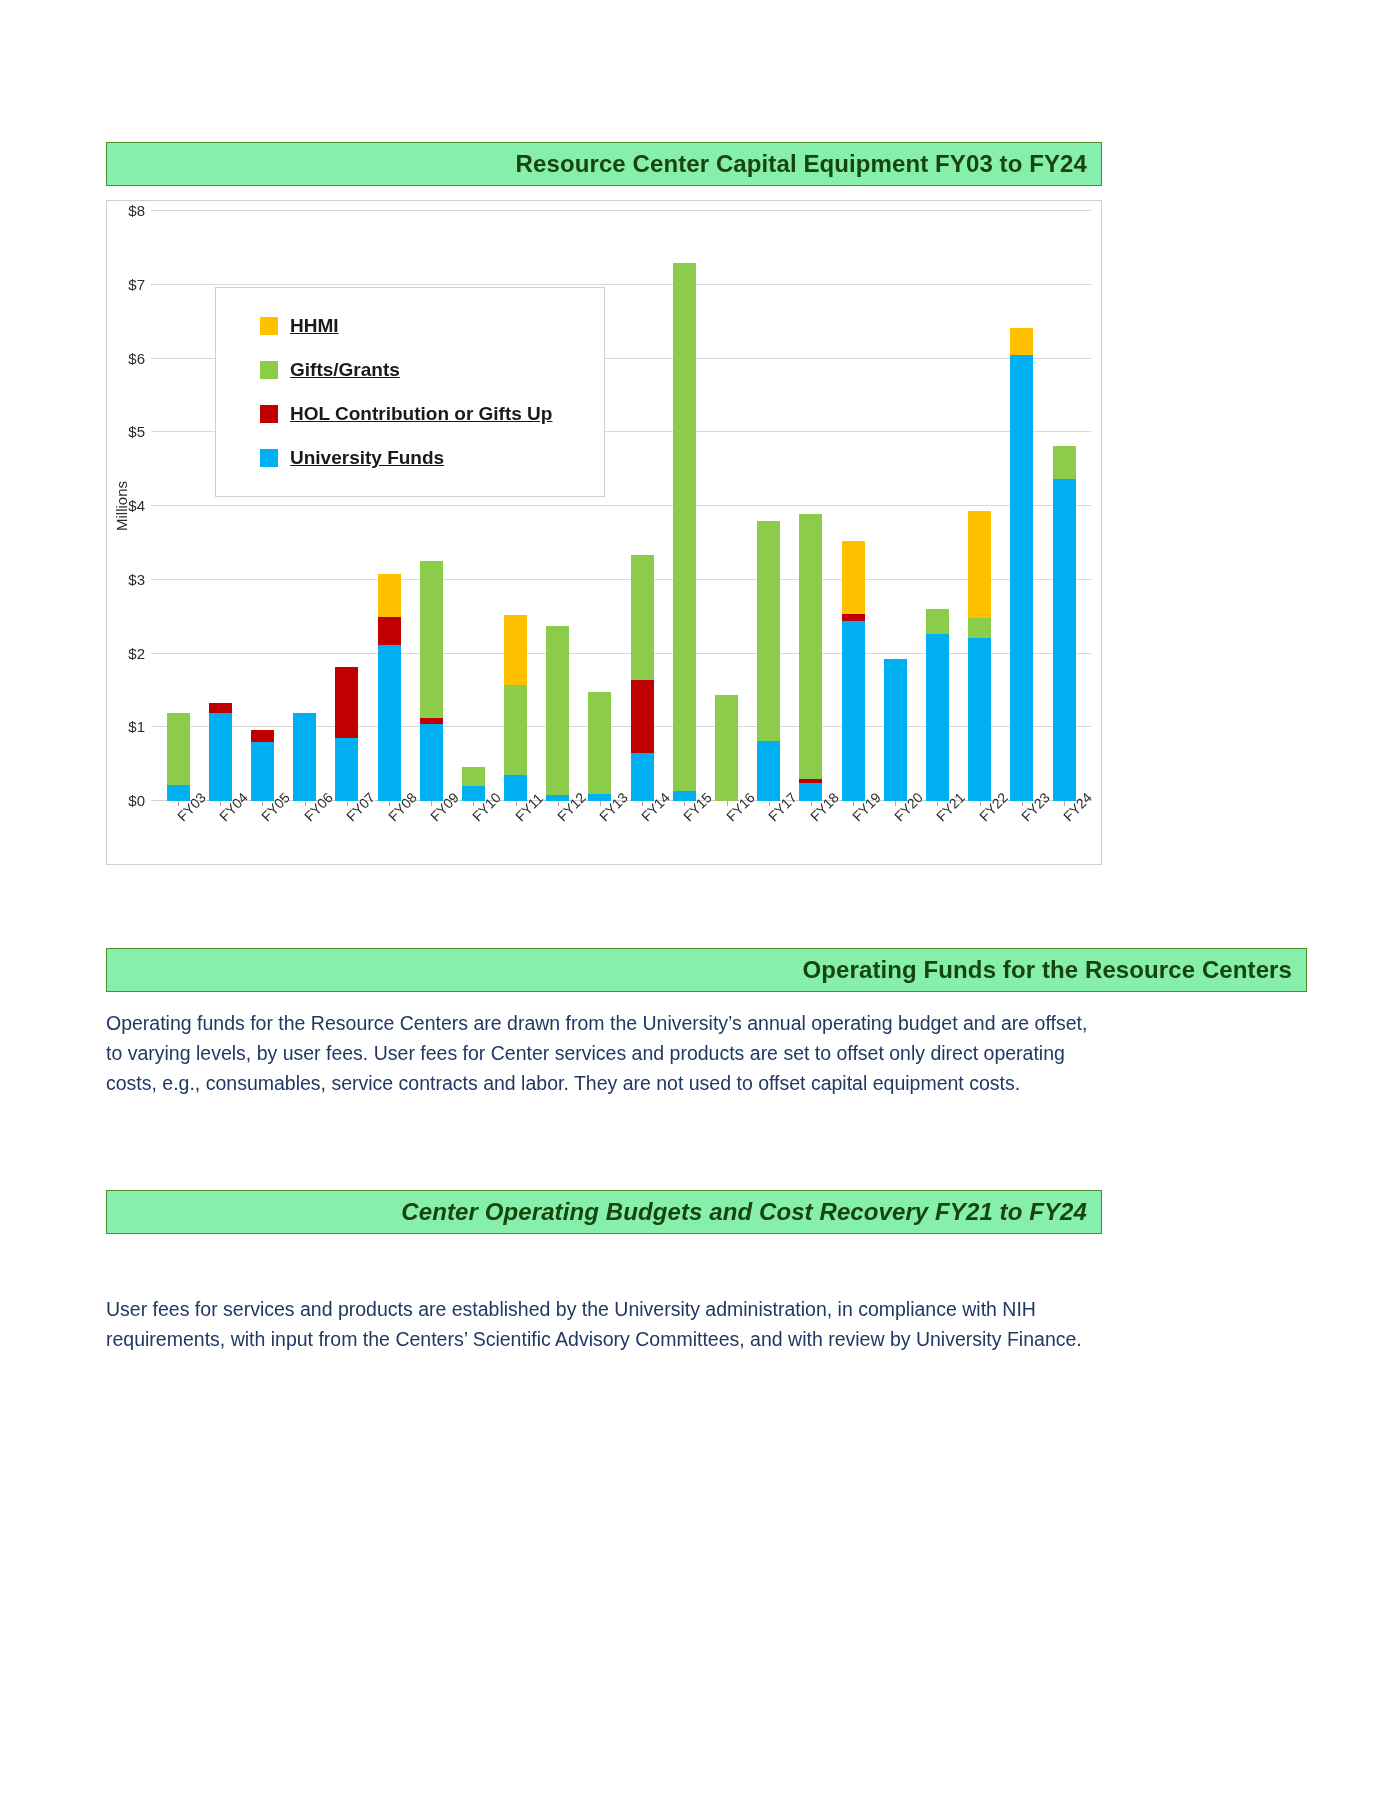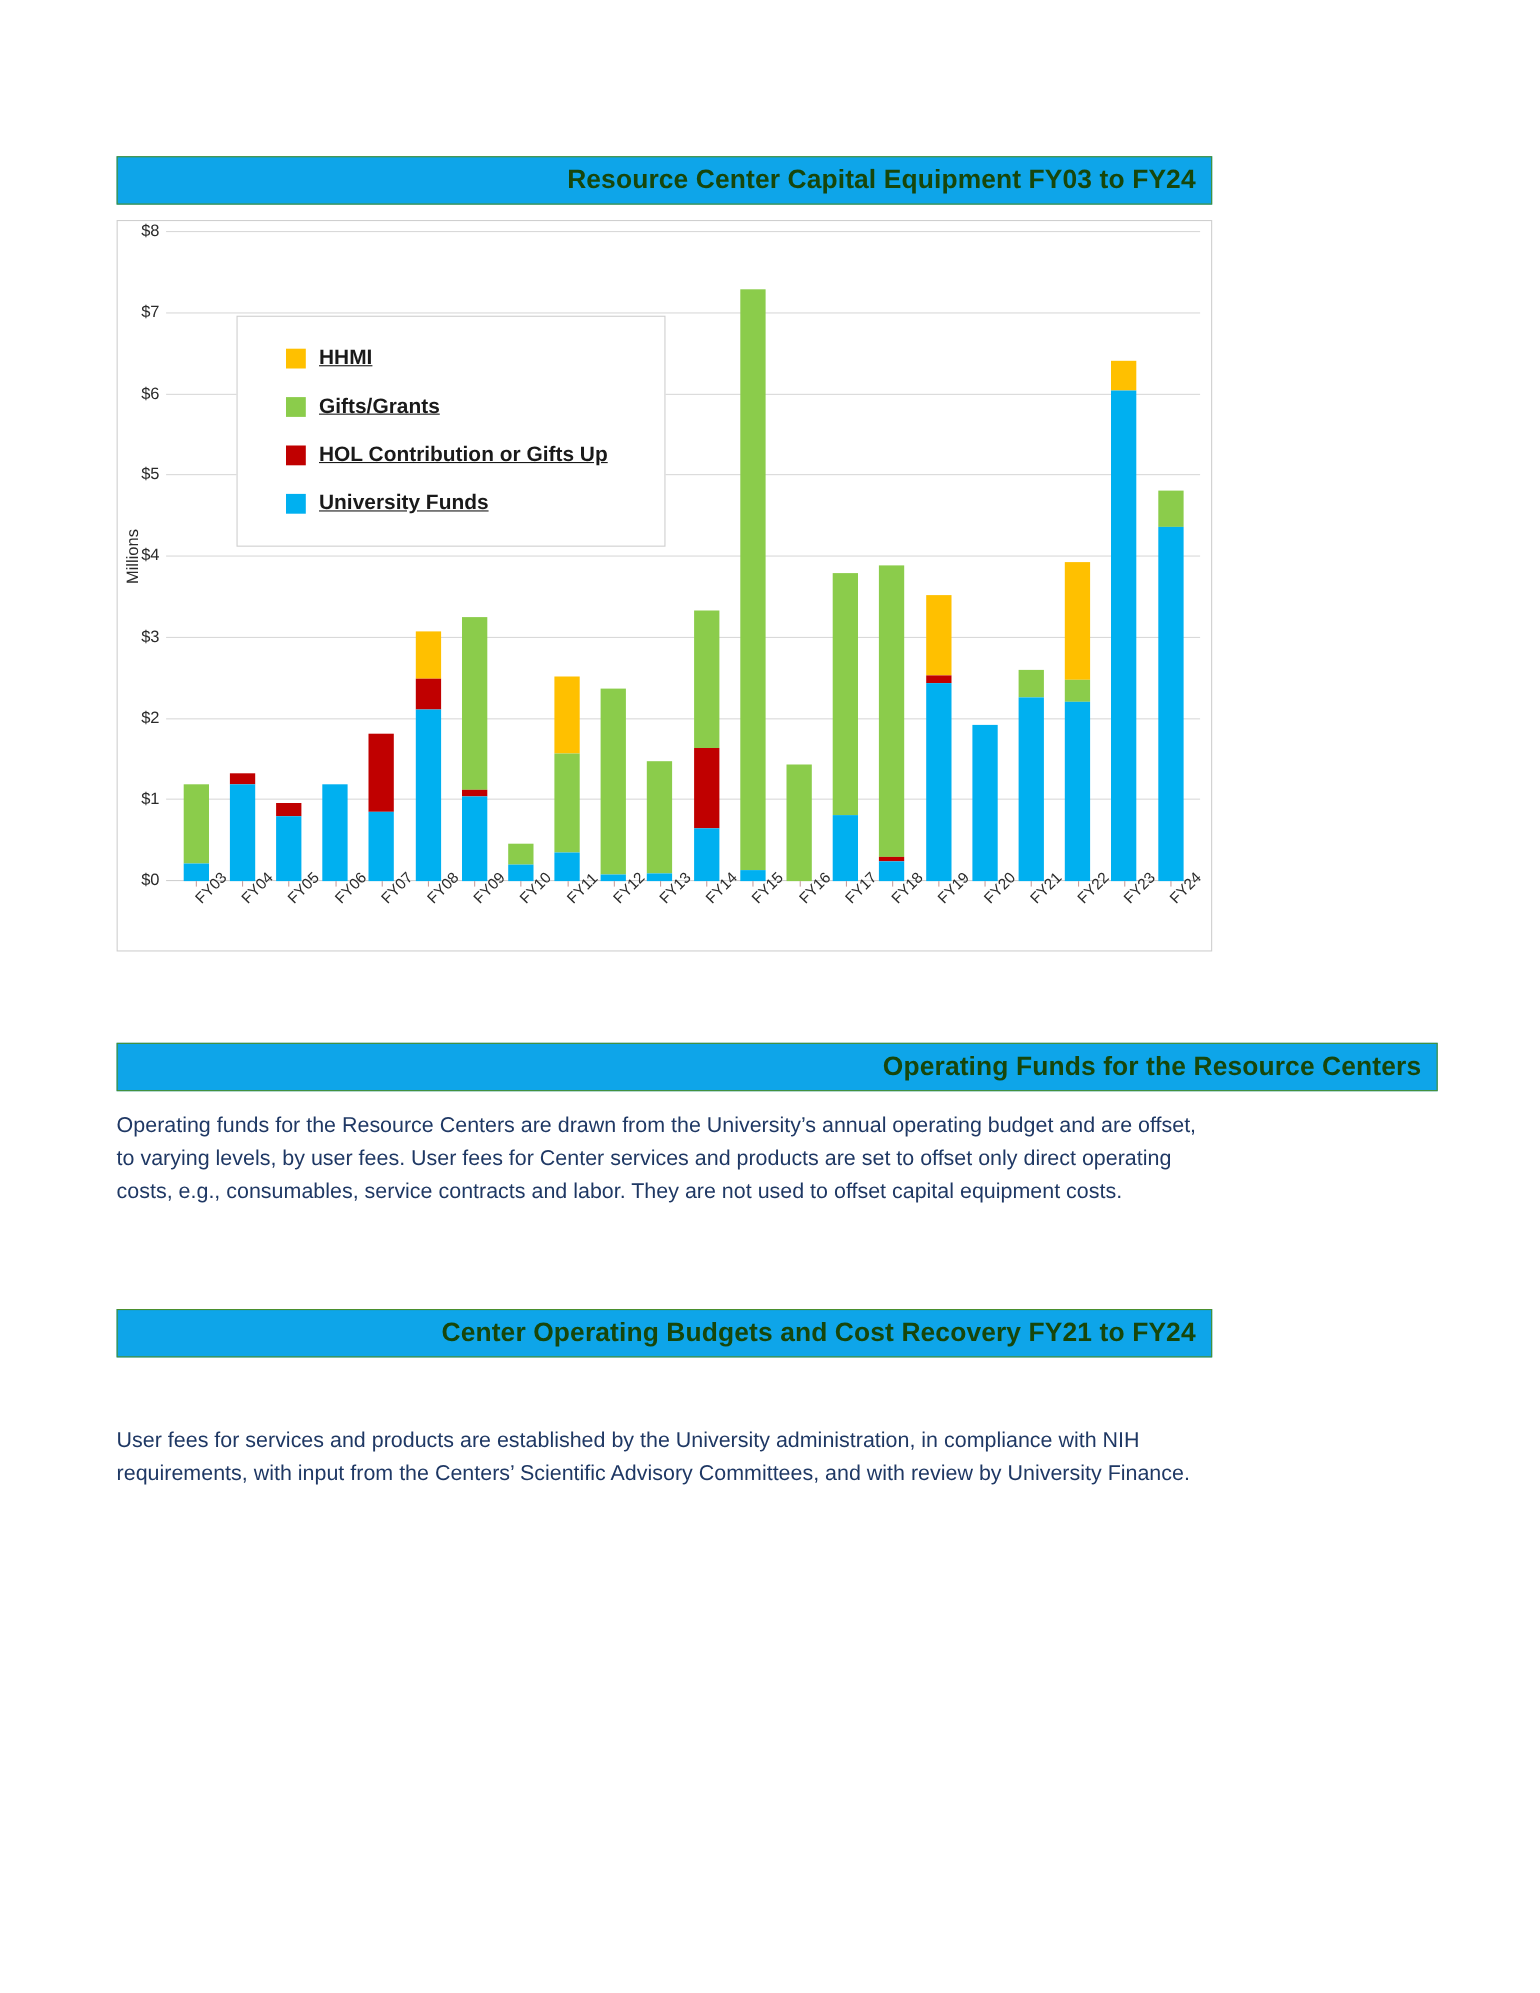--- a/index.html
+++ b/index.html
@@ -7,21 +7,21 @@
     width:1400px;height:1812px;
     background:#ffffff;
     font-family:"Liberation Sans", sans-serif;
     -webkit-font-smoothing:antialiased;
   }
   .page{position:relative;width:1400px;height:1812px;}
 
   
   .banner{
     position:absolute;
-    background:#0ea5e9;
+    background:#86efac;
     border:1px solid #4a8f2e;
     box-sizing:border-box;
     display:flex;
     align-items:center;
     justify-content:flex-end;
     padding-right:14px;
     color:#17460b;
     font-weight:bold;
     letter-spacing:.1px;
   }
@@ -396,18 +396,18 @@
         <span class="legend-swatch" style="background: rgb(0, 176, 240);"></span>
         <span class="legend-label">University Funds</span>
       </div>
     </div>
 
   <div class="banner" id="banner-2" style="left:106px;top:948px;width:1201px;height:44px;">
     <span class="banner-title">Operating Funds for the Resource Centers</span>
   </div>
   <div class="para" style="top:1008px;">Operating funds for the Resource Centers are drawn from the University’s annual operating budget and are offset, to varying levels, by user fees. User fees for Center services and products are set to offset only direct operating costs, e.g., consumables, service contracts and labor. They are not used to offset capital equipment costs.</div>
 
-  <div class="banner" id="banner-3" style="left:106px;top:1190px;width:996px;height:44px;">
+  <div class="banner" id="banner-3" style="left:106px;top:1190px;width:996px;height:44px;font-style:italic;">
     <span class="banner-title">Center Operating Budgets and Cost Recovery FY21 to FY24</span>
   </div>
   <div class="para" style="top:1294px;">User fees for services and products are established by the University administration, in compliance with NIH requirements, with input from the Centers’ Scientific Advisory Committees, and with review by University Finance.</div>
 
 </div>
 
 </body></html>

